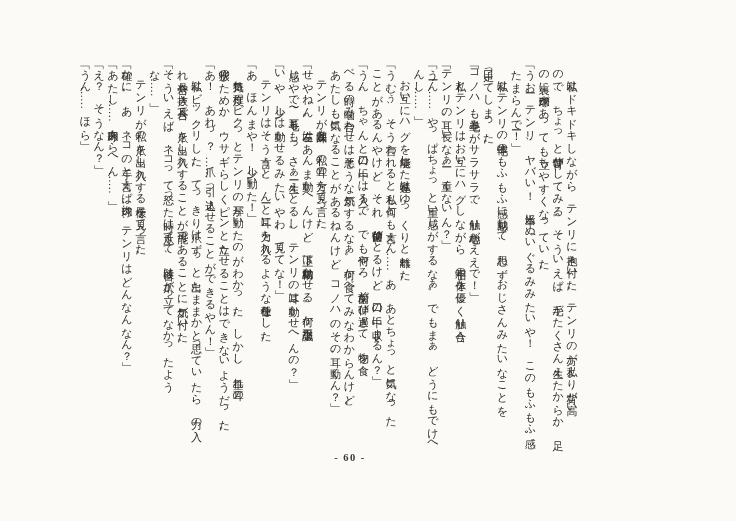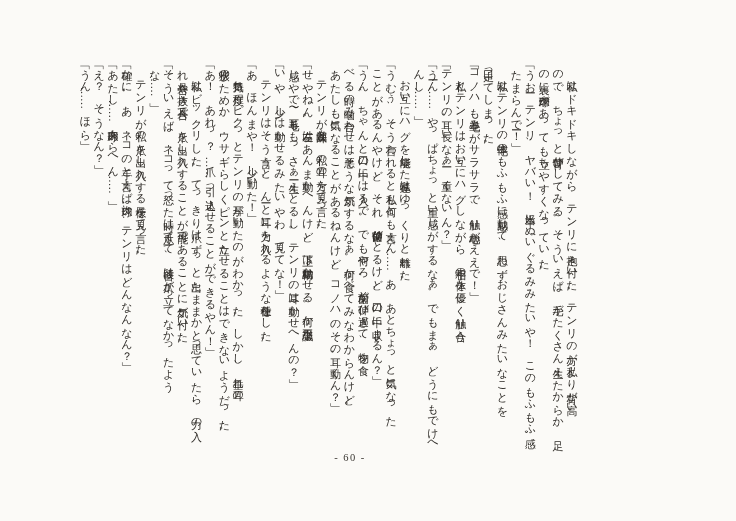--- a/index.html
+++ b/index.html
@@ -37,20 +37,21 @@
   }
   .page-number {
     position: absolute;
     top: 452px;
     left: 0;
     width: 700px;
     text-align: center;
     font-size: 10.5px;
     letter-spacing: 1.5px;
     color: #3b3833;
+    font-weight: bold;
   }
 </style>
 </head>
 <body>
 
 <div class="page">
   <div class="text-block">
     <div class="text-line">　私はドキドキしながら、テンリに抱き付いた。テンリの方が私より背が高い</div>
     <div class="text-line">ので、ちょっと背伸びしてみる。そういえば、毛がたくさん生えたからか、足</div>
     <div class="text-line">の裏に肉球があっても立ちやすくなっていた。</div>

